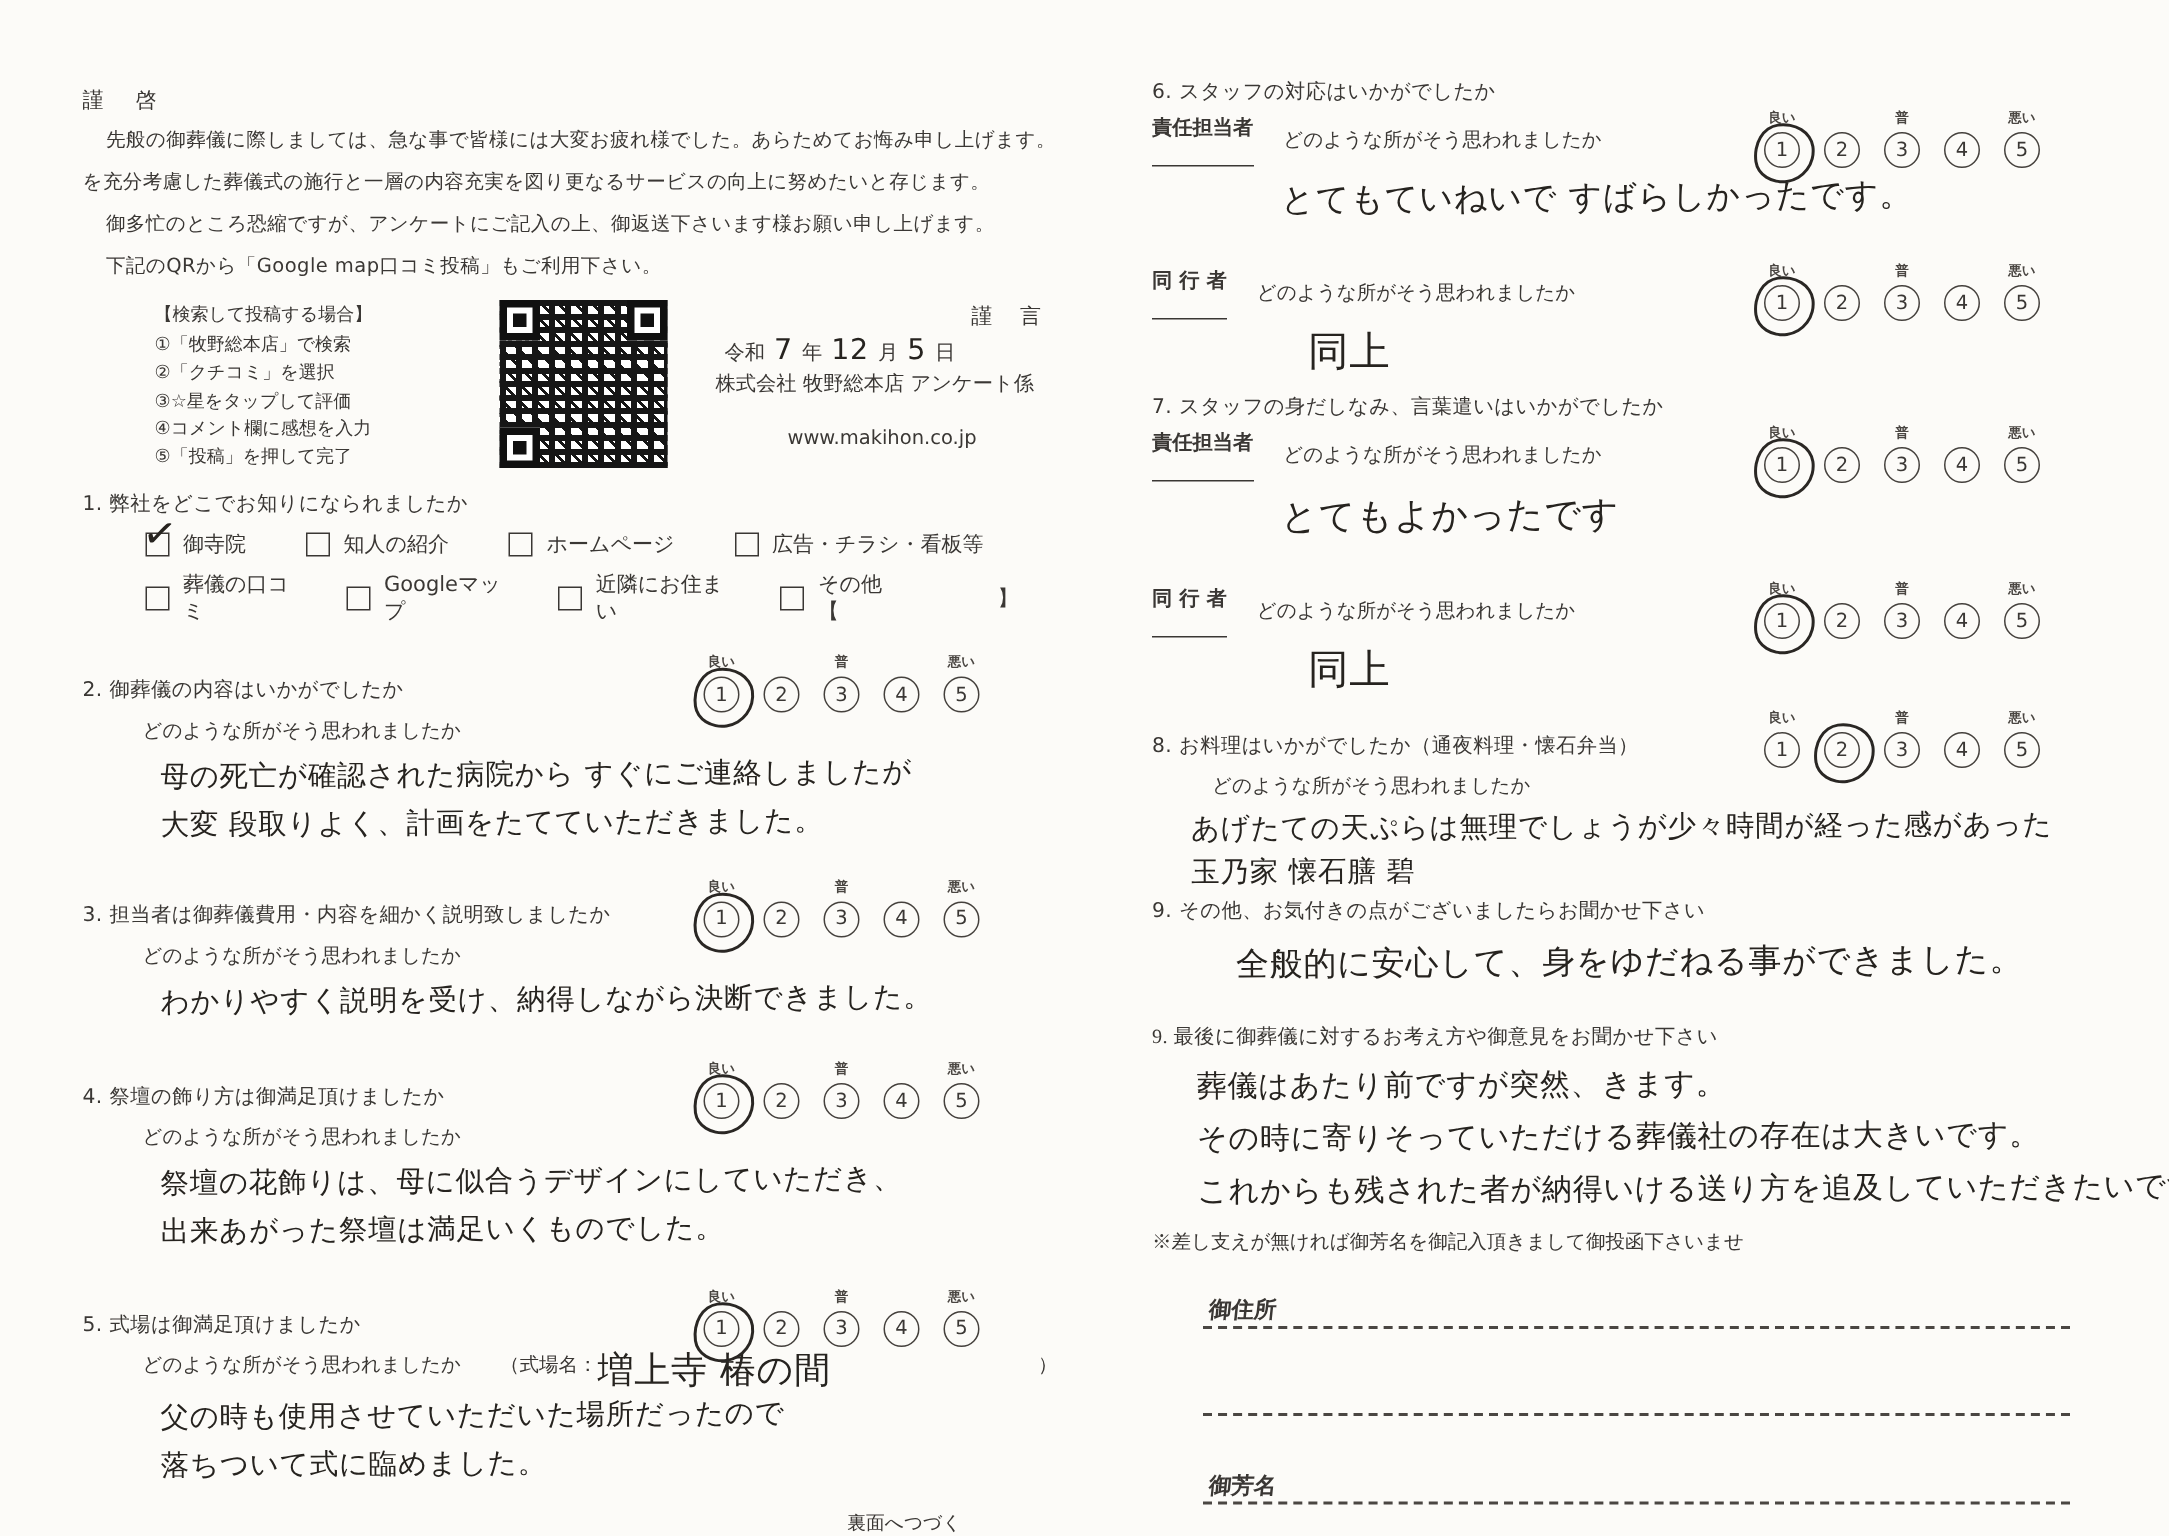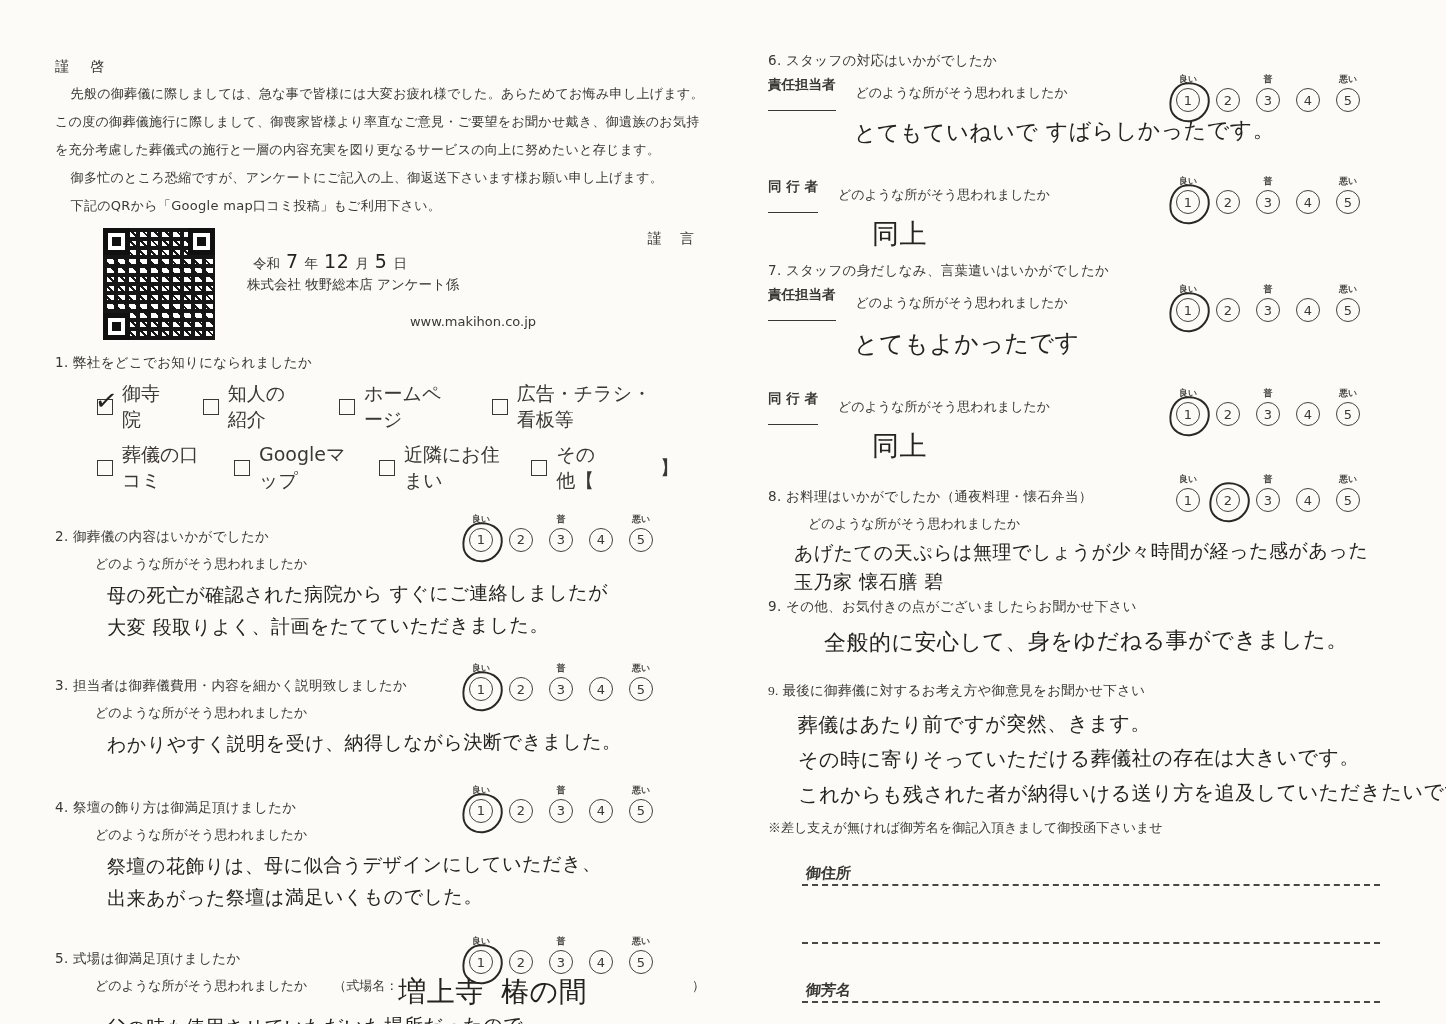--- a/index.html
+++ b/index.html
@@ -50,27 +50,27 @@
   .rc { position:relative; width:24px; height:24px; border:1.5px solid #45413d; border-radius:50%;
         display:flex; align-items:center; justify-content:center; font-size:13px; }
   .rc.picked::after { content:""; position:absolute; left:-8px; top:-7px; width:37px; height:36px;
         border:2px solid #2a2724; border-radius:46% 54% 52% 48% / 58% 46% 54% 42%;
         transform:rotate(-8deg); }
 
   
   .optrow { display:flex; margin:9px 0 0 42px; align-items:center; }
   .optrow.r1 .opt { margin-right:40px; }
   .optrow.r2 .opt { margin-right:26px; }
-  .opt { display:inline-flex; align-items:center; font-size:19px; }
+  .opt { display:inline-flex; align-items:center; font-size:14px; }
   .cb { position:relative; width:16px; height:16px; border:1.7px solid #3a3734; margin-right:9px; flex:none; }
   .cb.checked::after { content:"\2713"; position:absolute; left:-3px; top:-15px; font-size:27px; color:#26231f; transform:rotate(8deg); }
   .bracket-gap { display:inline-block; width:66px; }
 
   .venue-row { display:flex; align-items:flex-start; margin:3px 0 0 40px; font-size:13px; }
-  .venue-row .hand { font-size:28px; margin-top:-4px; white-space:nowrap;font-family:Liberation Mono, monospace; }
+  .venue-row .hand { font-size:24px; margin-top:-4px; white-space:nowrap; }
   .continue { text-align:right; font-size:12.5px; margin:16px 64px 0 0; }
 
   
   .subrow { display:flex; align-items:center; margin-top:4px; }
   .role { font-size:13.5px; font-weight:bold; border-bottom:1.6px solid #3a3734; padding-bottom:16px; margin-right:20px; flex:none; }
   .subrow .prompt-inline { font-size:13px; flex:1; }
   .ans-r { font-size:22px; margin:4px 0 10px 86px; white-space:nowrap; transform:rotate(-.5deg); }
   .ans-same { font-size:27px; margin:2px 0 10px 104px; }
   .gap18 { height:16px; }
 
@@ -91,26 +91,33 @@
 </style>
 </head>
 <body>
 
 <div class="page">
 
   <div class="col-left">
 
     <div class="salutation">謹 啓</div>
     <div class="gline indent1">先般の御葬儀に際しましては、急な事で皆様には大変お疲れ様でした。あらためてお悔み申し上げます。</div>
-    <div class="gline">この度の御葬儀施行に際しまして、御喪家皆様より率直なご意見・ご要望をお聞かせ戴き、御遺族のお気持</div>
     <div class="gline">を充分考慮した葬儀式の施行と一層の内容充実を図り更なるサービスの向上に努めたいと存じます。</div>
     <div class="gline indent1">御多忙のところ恐縮ですが、アンケートにご記入の上、御返送下さいます様お願い申し上げます。</div>
     <div class="gline indent1">下記のQRから「Google map口コミ投稿」もご利用下さい。</div>
 
     <div class="qr-row">
+      <div class="qr-steps">
+        <div class="t">【検索して投稿する場合】</div>
+        <div>①「牧野総本店」で検索</div>
+        <div>②「クチコミ」を選択</div>
+        <div>③☆星をタップして評価</div>
+        <div>④コメント欄に感想を入力</div>
+        <div>⑤「投稿」を押して完了</div>
+      </div>
       <div class="qr">
         <span class="fp tl"></span>
         <span class="fp tr"></span>
         <span class="fp bl"></span>
       </div>
       <div class="qr-right">
         <div class="closing">謹 言</div>
         <div class="dateline">
           <span>令和</span><span class="hand">7</span><span>年</span><span class="hand">12</span><span>月</span><span class="hand">5</span><span>日</span>
         </div>

